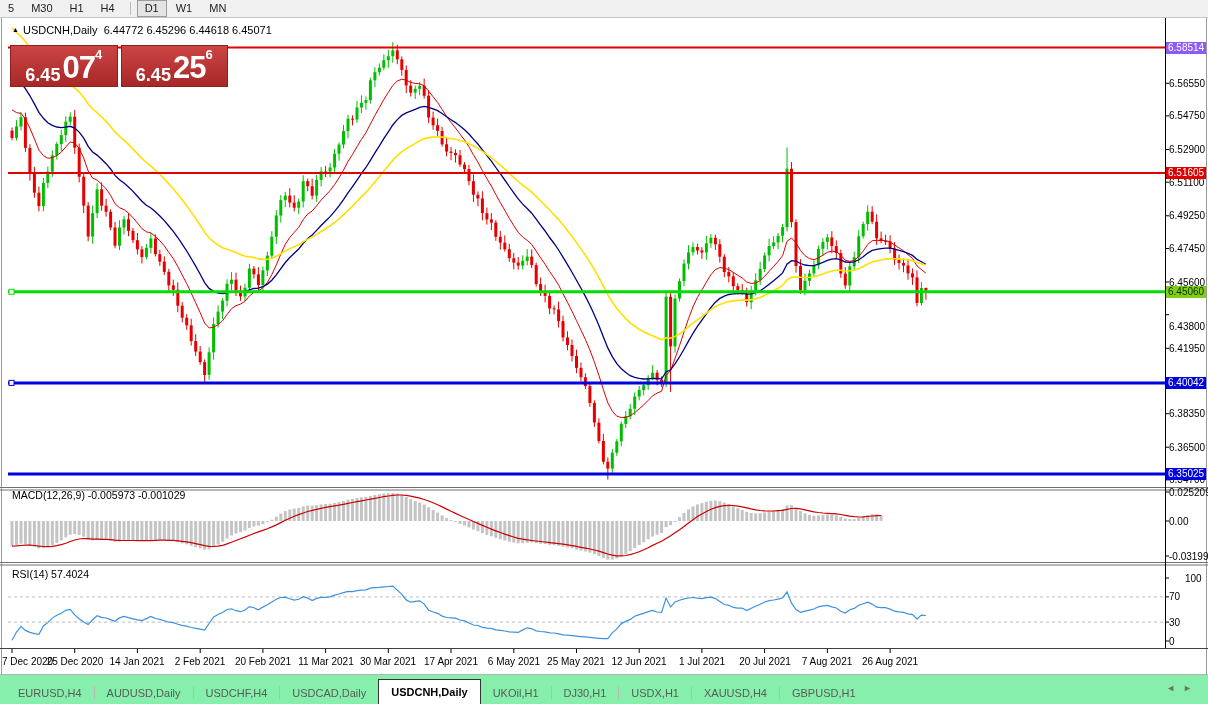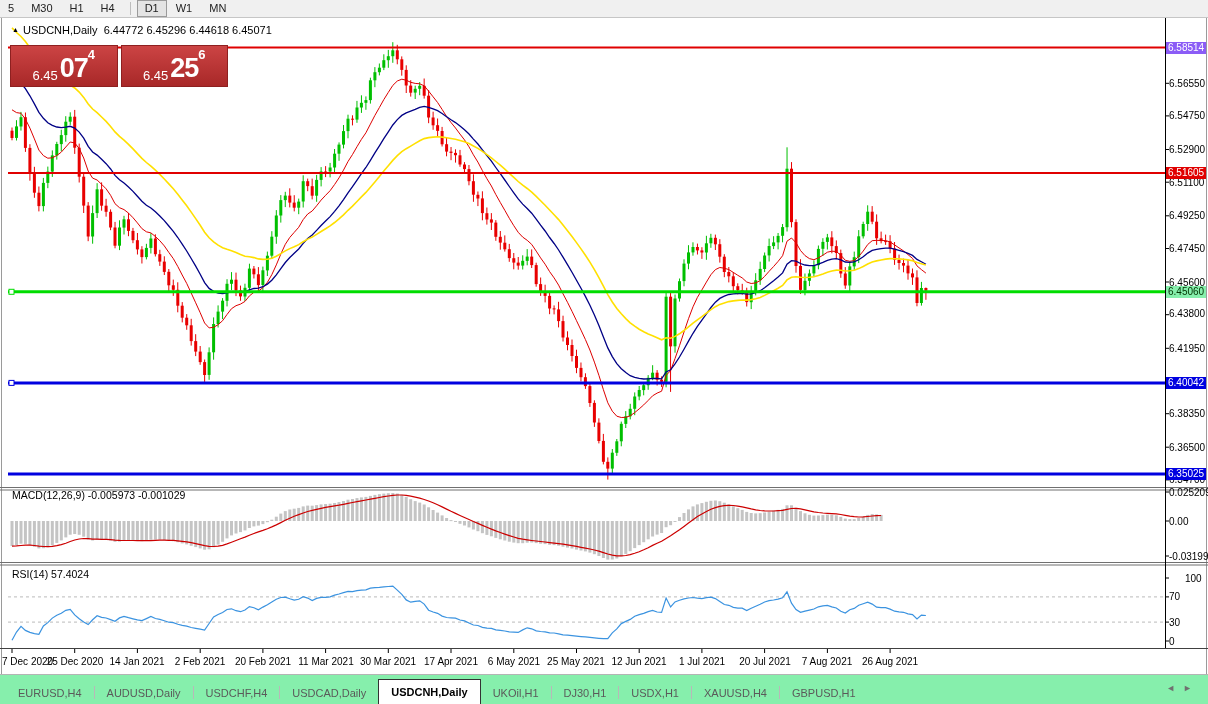--- a/index.html
+++ b/index.html
@@ -28,22 +28,22 @@
   #sell-btn{width:52px;}
   #buy-btn{width:52px;margin-left:10px;}
   .spin{width:17px;background:linear-gradient(#fdfdfd,#dcdcdc);border:1px solid #9a9a9a;box-sizing:border-box;
         display:flex;align-items:center;justify-content:center;font-size:7px;color:#a03030;}
   #vol-box{flex:1;background:#fff;border:1px solid #9a9a9a;border-left:none;border-right:none;
            box-sizing:border-box;font-size:12px;color:#000;display:flex;align-items:center;justify-content:flex-end;
            padding-right:6px;}
   #trade .row2{display:flex;margin-top:1px;height:42px;}
   .pricebox{background:linear-gradient(#cc4444,#a82828);border:1px solid #8e2020;color:#fff;flex:1;
             display:flex;align-items:flex-end;justify-content:center;padding-bottom:3px;box-sizing:border-box;}
-  .pricebox .small{font-size:13px;font-weight:normal;margin-right:2px;line-height:15px;}
-  .pricebox .big{font-size:27px;font-weight:bold;line-height:30px;letter-spacing:-1px;margin-top:14px;}
+  .pricebox .small{font-size:18px;font-weight:bold;margin-right:2px;line-height:15px;}
+  .pricebox .big{font-size:31px;font-weight:bold;line-height:30px;letter-spacing:-1px;margin-top:14px;}
   .pricebox .sup{font-size:13px;font-weight:bold;line-height:13px;align-self:flex-start;margin-top:2px;}
   .pricebox:first-child{margin-right:3px;}
   
   #tabbar{position:absolute;left:0;top:674px;width:1208px;height:30px;background:#86efac;
           border-top:1px solid #b4b4b4;z-index:30;}
   #tabs{position:absolute;left:6px;top:6px;height:23px;display:flex;align-items:stretch;}
   .tab{font-size:11px;color:#5a5a5a;padding:0 12px;display:flex;align-items:center;cursor:default;white-space:nowrap;}
   .tab.active{background:#ffffff;color:#000;font-weight:bold;border:1px solid #333;border-bottom:none;margin-top:-2px;}
   .tab-sep{width:1px;background:#b8b8b8;height:13px;align-self:center;}
   #tab-arrows{position:absolute;right:8px;top:8px;font-size:9px;color:#707070;letter-spacing:8px;z-index:31;}
@@ -771,22 +771,22 @@
   <div id="axis-layer">
       <div class="axis-badge" style="top: 42px; background: #8b5cf6; color: rgb(255, 255, 255);">6.58514</div>
       <div class="axis-lbl" style="top: 78px;">6.56550</div>
       <div class="axis-lbl" style="top: 110px;">6.54750</div>
       <div class="axis-lbl" style="top: 144px;">6.52900</div>
       <div class="axis-badge" style="top: 167px; background: rgb(224, 0, 0); color: rgb(255, 255, 255);">6.51605</div>
       <div class="axis-lbl" style="top: 177px;">6.51100</div>
       <div class="axis-lbl" style="top: 210px;">6.49250</div>
       <div class="axis-lbl" style="top: 243px;">6.47450</div>
       <div class="axis-lbl" style="top: 277px;">6.45600</div>
-      <div class="axis-badge" style="top: 286px; background: #86efac; color: rgb(0, 51, 0);">6.45060</div>
-      <div class="axis-lbl" style="top: 308px; text-align: center;">6.43800</div>
+      <div class="axis-badge" style="top: 286px; background: #84cc16; color: rgb(0, 51, 0);">6.45060</div>
+      <div class="axis-lbl" style="top: 321px; text-align: center;">6.43800</div>
       <div class="axis-lbl" style="top: 343px;">6.41950</div>
       <div class="axis-badge" style="top: 377px; background: rgb(0, 0, 224); color: rgb(255, 255, 255);">6.40042</div>
       <div class="axis-lbl" style="top: 408px; text-align: center;">6.38350</div>
       <div class="axis-lbl" style="top: 442px;">6.36500</div>
       <div class="axis-badge" style="top: 468px; background: rgb(0, 0, 224); color: rgb(255, 255, 255);">6.35025</div>
       <div class="axis-lbl" style="top: 474px;">6.34700</div>
       <div class="axis-lbl" style="top: 487px;">0.025209</div>
       <div class="axis-lbl" style="top: 516px;">0.00</div>
       <div class="axis-lbl" style="top: 551px;">-0.031994</div>
       <div class="axis-lbl" style="top: 573px; margin-left: 16px;">100</div>

